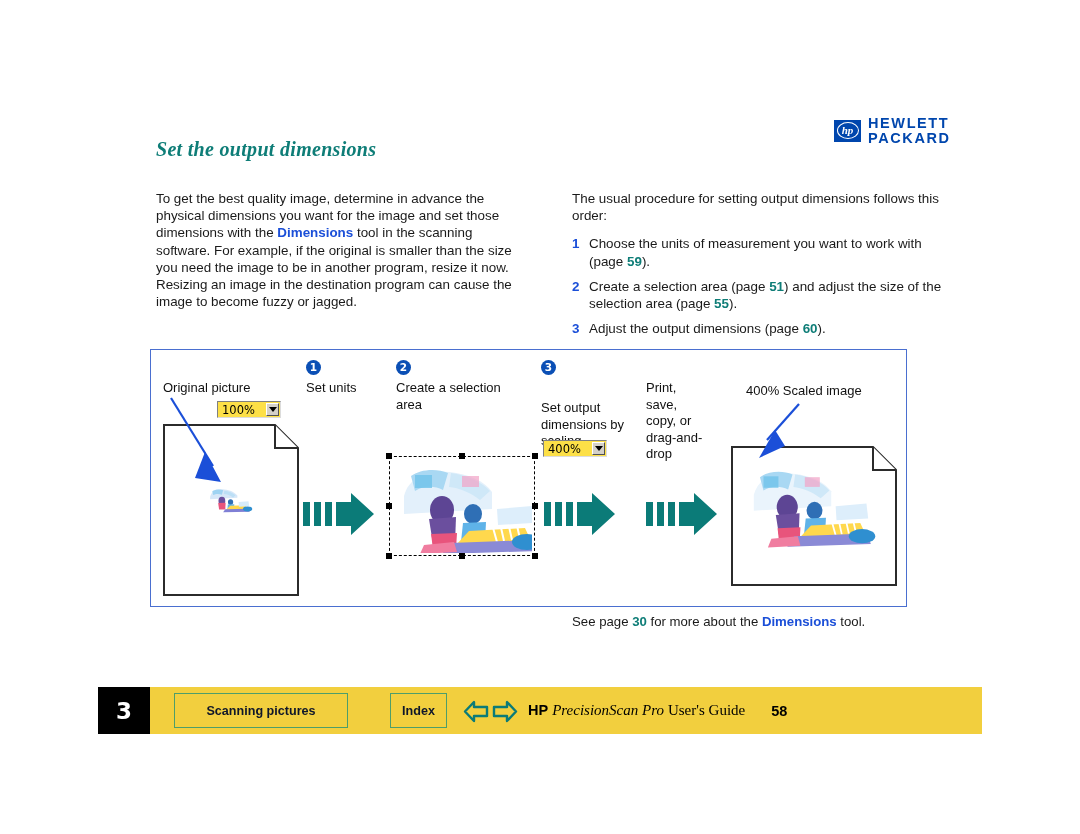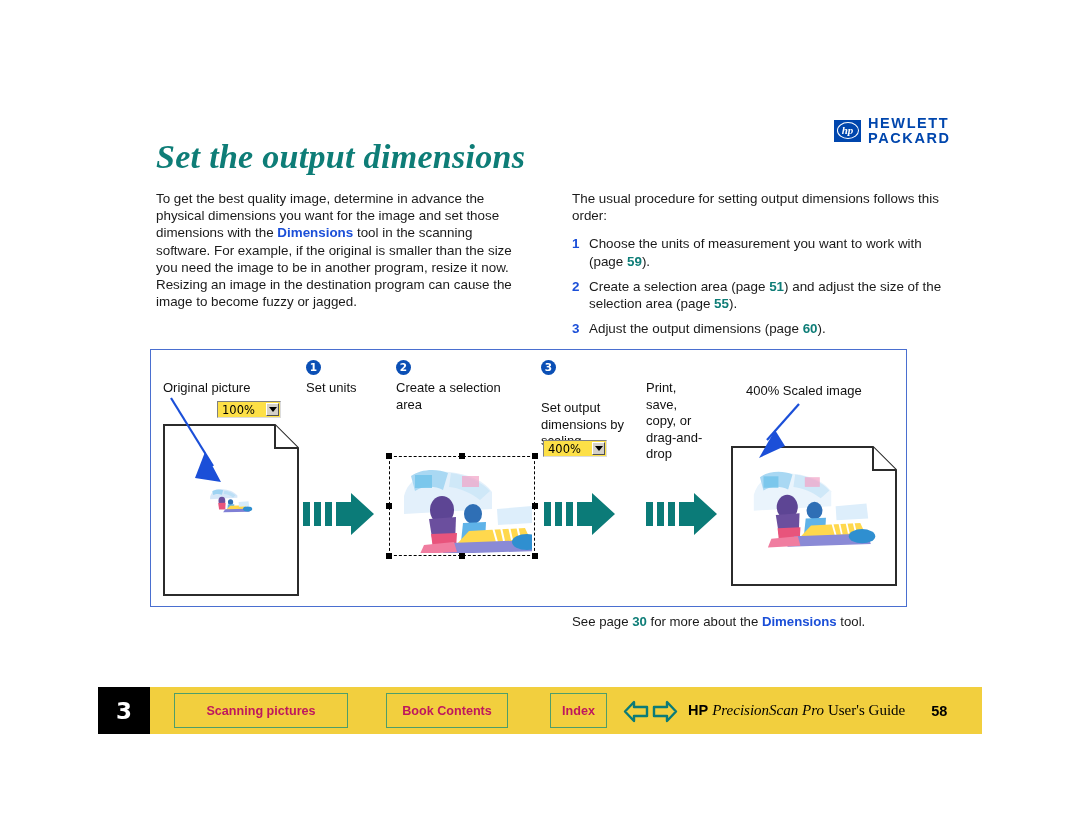--- a/index.html
+++ b/index.html
@@ -32,21 +32,21 @@
   .hp-words{
     display:flex;flex-direction:column;line-height:1.02;
     color:#0046ad;font-weight:700;font-size:14.5px;letter-spacing:1.6px;
   }
   .hp-words span{display:block;}
 
   .page-title{
     position:absolute;left:156px;top:138px;
     font-family:"Liberation Serif", serif;
     font-style:italic;font-weight:700;
-    font-size:34px;color:#0e7d77;letter-spacing:0.3px;
+    font-size:20px;color:#0e7d77;letter-spacing:0.3px;
   }
 
   
   .col{position:absolute;font-size:13.4px;line-height:17.2px;color:#1a1a1a;}
   .col-left{left:156px;top:190px;width:372px;}
   .col-right{left:572px;top:190px;width:372px;}
   .t-blue{color:#1b4fd8;font-weight:700;}
   .t-teal{color:#0e7d77;font-weight:700;}
   .intro{margin:0 0 11px 0;}
   .olist{margin:0;}
@@ -113,21 +113,21 @@
     color:#fff;font-size:23px;font-weight:700;
     display:flex;align-items:center;justify-content:center;
     font-family:"DejaVu Sans", sans-serif;
   }
   .fbar{
     position:absolute;left:52px;top:0;width:832px;height:47px;background:#f2cf3e;
     display:flex;align-items:center;
   }
   .fbtn{
     border:1.3px solid #4e9e6a;background:transparent;
-    font-size:12.6px;font-weight:700;color:#be185d;
+    font-size:12.6px;font-weight:700;color:#0f172a;
     display:flex;align-items:center;justify-content:center;
     height:35px;box-sizing:border-box;
   }
   .fb-scanning{margin-left:24px;width:174px;}
   .fb-contents{margin-left:38px;width:122px;}
   .fb-index{margin-left:42px;width:57px;text-align:right;}
   .navarrows{display:flex;align-items:center;gap:3px;margin-left:16px;}
   .guide{margin-left:10px;font-size:14px;display:flex;align-items:baseline;gap:4px;}
   .guide .hp{font-weight:700;font-family:"Liberation Sans", sans-serif;font-size:14.5px;}
   .guide .prod{font-family:"Liberation Serif", serif;font-style:italic;font-size:15px;}
@@ -321,21 +321,20 @@
 
   <div class="seealso">
     <span>See page </span><span class="t-teal">30</span><span> for more about the </span><span class="t-blue">Dimensions</span><span> tool.</span>
   </div>
 
   <div class="footer">
     <div class="chapnum">3</div>
     <div class="fbar">
 
       <div class="fbtn fb-scanning">Scanning pictures</div>
-      <div class="fbtn fb-contents">Book Contents</div>
       <div class="fbtn fb-index">Index</div>
 
       <div class="navarrows">
         <svg width="26" height="24" viewBox="0 0 26 24">
           <path d="M11 3 L11 8 L24 8 L24 17 L11 17 L11 22 L2 12.5 Z" fill="none" stroke="#0b7b78" stroke-width="2.4" stroke-linejoin="round"></path>
         </svg>
         <svg width="26" height="24" viewBox="0 0 26 24">
           <path d="M15 3 L15 8 L2 8 L2 17 L15 17 L15 22 L24 12.5 Z" fill="none" stroke="#0b7b78" stroke-width="2.4" stroke-linejoin="round"></path>
         </svg>
       </div>

